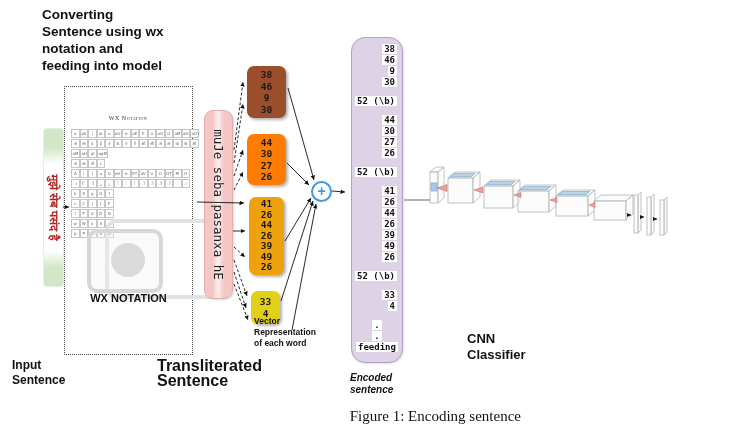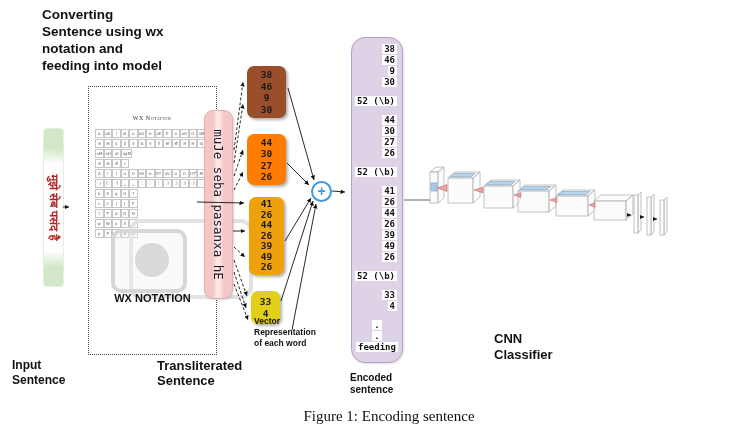--- a/index.html
+++ b/index.html
@@ -16,39 +16,39 @@
     left:43px;top:128px;width:19px;height:157px;border-radius:4px;
     background:linear-gradient(180deg,#d2e7c8 0%,#d2e7c8 12%,#fdfefd 22%,#fdfefd 78%,#d2e7c8 88%,#d2e7c8 100%);
     border:1px solid #e4efe0;
   }
   #input-text{
     position:absolute;left:0;top:0;width:157px;height:19px;line-height:19px;
     transform-origin:0 0;transform:rotate(90deg) translateY(-19px);
     text-align:center;font-size:11.5px;color:#b32424;font-weight:bold;white-space:nowrap;
   }
   
-  #wx-box{left:88px;top:86px;width:127px;height:267px;border:1px dotted #444;}
+  #wx-box{left:64px;top:86px;width:127px;height:267px;border:1px dotted #444;}
   #wx-table{position:absolute;left:6px;top:28px;width:114px;}
   #wx-title{text-align:center;font-family:"Liberation Serif",serif;font-variant:small-caps;
     font-size:6px;letter-spacing:.5px;color:#333;margin-bottom:8px;}
   .wx-row{display:flex;margin-bottom:1px;}
   .wx-cell{display:inline-block;min-width:5.5px;height:7px;border:0.5px solid #c6c6c6;
     background:#fff;font-size:4px;line-height:7px;text-align:center;color:#666;padding:0 0.5px;
     font-family:"DejaVu Sans",sans-serif;}
   #wx-watermark-rect{left:40px;top:132px;width:116px;height:72px;border:4px solid #e2e2e2;border-radius:12px;}
   #wx-watermark-rect2{left:22px;top:142px;width:68px;height:56px;border:4px solid #d7d7d7;border-radius:10px;background:rgba(240,240,240,.35);}
   #wx-watermark-circle{left:46px;top:156px;width:34px;height:34px;border-radius:50%;background:#d2d2d2;opacity:.8;}
   #wx-label{left:0;top:205px;width:127px;text-align:center;font-weight:bold;font-size:11px;}
   
   .blabel{font-weight:bold;}
   #input-label{left:12px;top:358px;width:88px;font-size:12px;line-height:15px;}
-  #translit-label{left:157px;top:358px;width:122px;font-size:13px;line-height:15px;}
+  #translit-label{left:157px;top:358px;width:122px;font-size:16px;line-height:15px;}
   #vector-label{left:254px;top:316px;width:86px;font-size:8.5px;line-height:11px;}
-  #encoded-label{left:350px;top:372px;width:62px;font-size:10px;line-height:12px;}
-  #cnn-label{left:494px;top:331px;width:80px;font-size:13px;line-height:16px;}
+  #encoded-label{left:350px;top:372px;width:62px;font-size:10px;line-height:12px;font-style:italic;}
+  #cnn-label{left:467px;top:331px;width:80px;font-size:13px;line-height:16px;}
   
   #translit-bar{
     left:204px;top:110px;width:27px;height:187px;border-radius:9px;
     background:linear-gradient(90deg,#f5c6c6 0%,#f5c6c6 28%,#fceeee 48%,#f5c6c6 70%,#f5c6c6 100%);
     border:1px solid #e2adad;box-shadow:1px 1px 2px rgba(0,0,0,.15);
   }
   #translit-text{
     position:absolute;left:0;top:0;width:187px;height:27px;line-height:27px;
     transform-origin:0 0;transform:rotate(90deg) translateY(-27px);
     text-align:center;font-family:"DejaVu Sans Mono",monospace;font-size:12.5px;color:#1c1c1c;white-space:nowrap;
@@ -70,21 +70,21 @@
   #encoded-box{
     left:351px;top:37px;width:52px;height:326px;border-radius:14px;
     background:#ddd2e6;border:1px solid #b49fc6;box-shadow:1px 1px 2px rgba(0,0,0,.12);
     display:flex;flex-direction:column;align-items:flex-end;padding-top:5px;box-sizing:border-box;
   }
   .enc-line{background:#fff;padding:0 2px;margin:0.5px 5px 0.5px 0;
     font-family:"DejaVu Sans Mono",monospace;font-weight:bold;font-size:9px;line-height:10px;white-space:pre;}
   .enc-center{align-self:center;margin-right:0;}
   .enc-gap{height:8px;}
   
-  #caption{left:249px;top:408px;width:280px;text-align:center;
+  #caption{left:241px;top:408px;width:280px;text-align:right;
     font-family:"Liberation Serif",serif;font-size:15px;color:#111;}
   svg{position:absolute;pointer-events:none;}
   #arrows-svg{left:0;top:0;z-index:5;}
   #cnn-svg{left:420px;top:155px;}
 </style>
 </head>
 <body>
 
 <div id="canvas">
 

